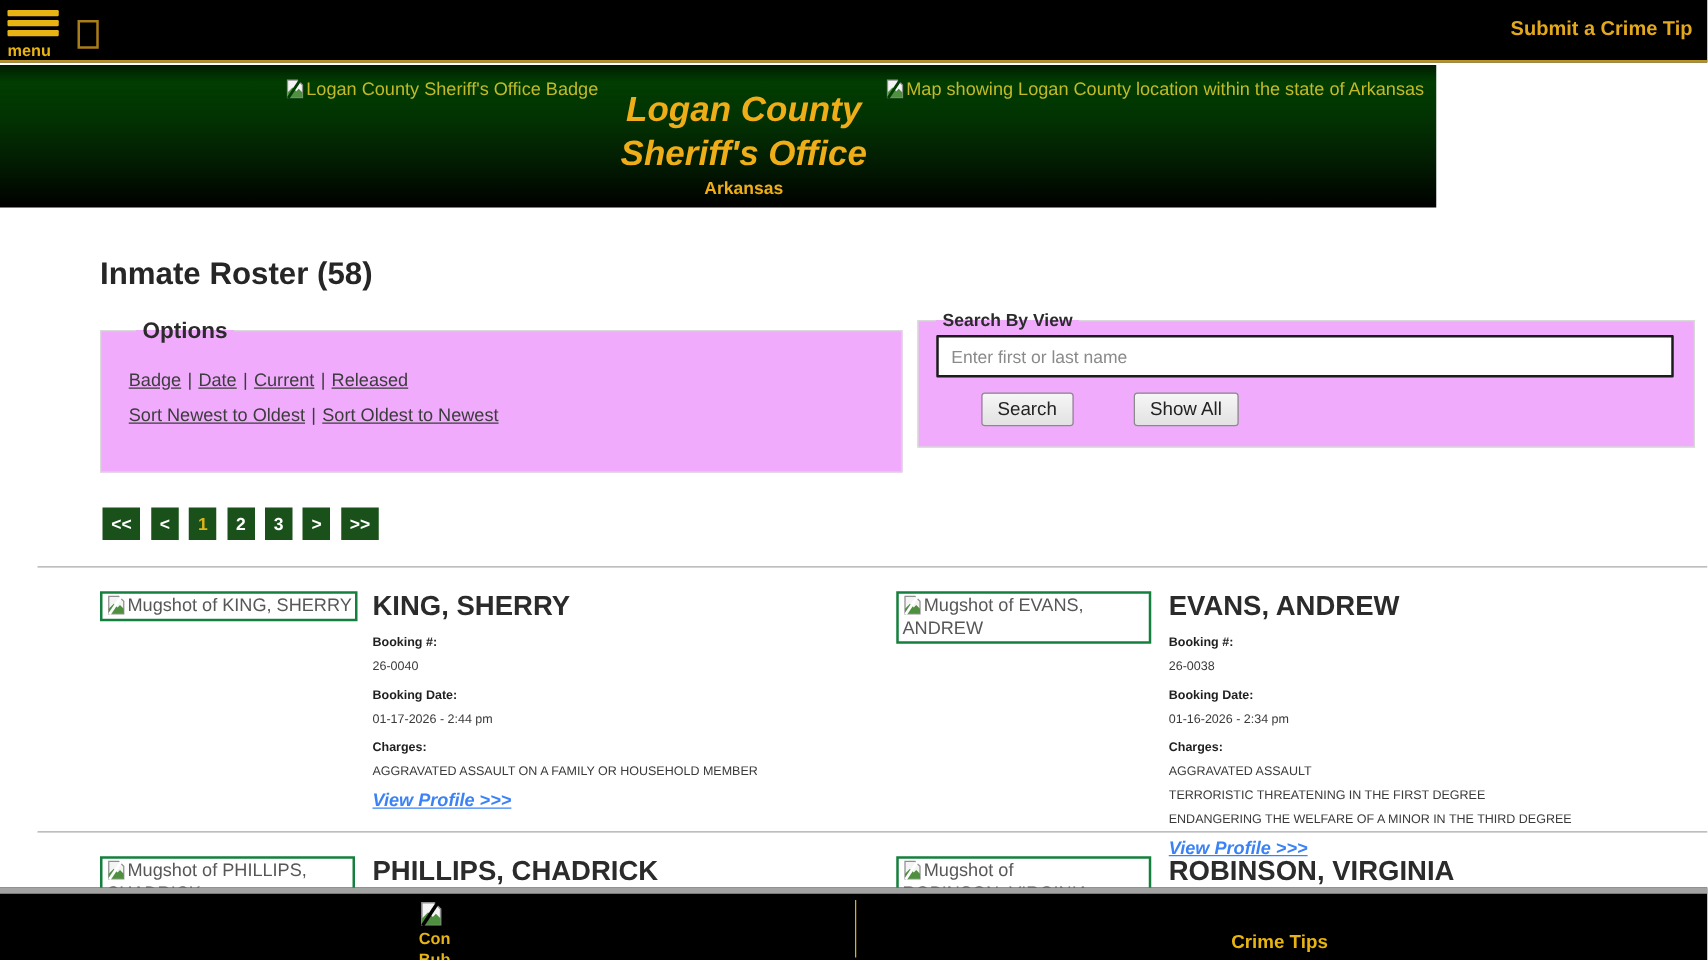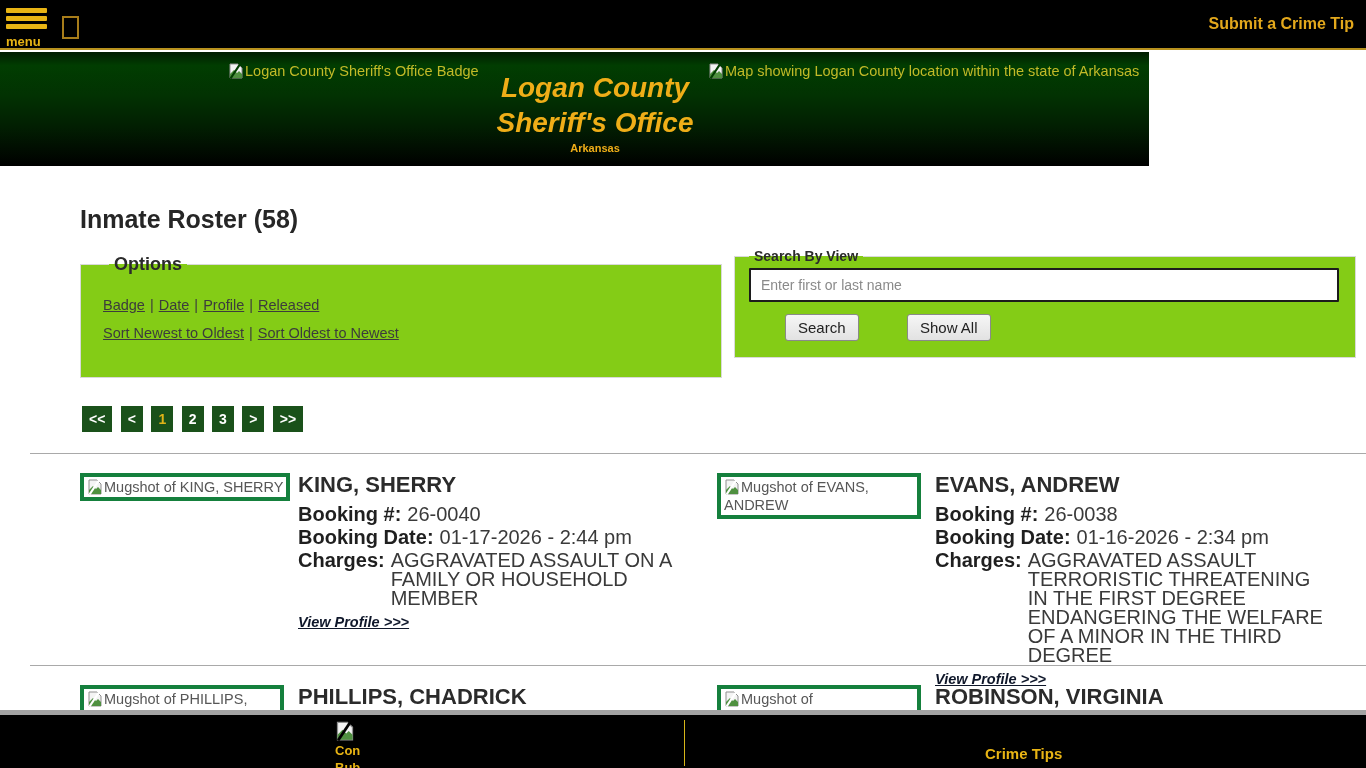--- a/index.html
+++ b/index.html
@@ -51,30 +51,30 @@
   .badge-alt { left: 228px; top: 11px; }
   .map-alt  { left: 708px; top: 11px; }
   .header-title-block {
     position: absolute; left: 595px; top: 18px; transform: translateX(-50%);
     text-align: center; width: 440px;
   }
   .header-title-line {
     color: #efae18; font-size: 28px; font-weight: bold; font-style: italic;
     line-height: 35px;
   }
-  .header-subtitle { color: #efae18; font-size: 11px; font-weight: bold; margin-top: 2px; }
+  .header-subtitle { color: #efae18; font-size: 14px; font-weight: bold; margin-top: 2px; }
 
   
   .page-title {
     position: absolute; left: 80px; top: 205px;
     font-size: 25px; font-weight: bold; color: #262626;
   }
 
   
-  fieldset { border: 1px solid #d9d9d9; position: absolute; background: #84cc16; }
+  fieldset { border: 1px solid #d9d9d9; position: absolute; background: #f0abfc; }
   legend { font-weight: bold; color: #2b2b2b; padding: 0 5px; }
   .options-box { left: 80px; top: 254px; width: 642px; height: 124px; padding: 10px 0 0 22px; }
   .options-box legend { font-size: 18px; margin-left: 6px; }
   .options-line { margin-top: 12px; font-size: 14.5px; color: #3c3c3c; }
   .options-line a { color: #3c3c3c; text-decoration: underline; }
   .sep { color: #3c3c3c; margin: 0 5px; }
 
   .search-box { left: 734px; top: 248px; width: 622px; height: 110px; padding: 4px 0 0 14px; }
   .search-box legend { font-size: 14px; margin-left: 0; }
   .search-input {
@@ -103,36 +103,36 @@
 
   
   .roster-row { position: absolute; left: 0; width: 1366px; }
   .row-1 { top: 453px; height: 212px; }
   .row-2 { top: 665px; height: 200px; }
   .row-divider { border-top: 1px solid #a9a9a9; margin-left: 30px; }
   .inmate-card { position: absolute; top: 20px; width: 640px; }
   .card-left { left: 80px; }
   .card-right { left: 717px; }
   .mug-box {
-    display: inline-block; border: 4px solid #15803d;
+    display: inline-block; border: 2px solid #15803d;
     color: #575757; font-size: 14.5px; line-height: 18px; padding: 1px 3px;
     vertical-align: top; cursor: pointer; background: #fff;
   }
   .mug-box svg { vertical-align: -3px; margin-right: 1px; }
   .mug-box.wrap { width: 204px; padding-right: 30px; }
   .info-col { position: absolute; left: 218px; top: -1px; width: 400px; }
   .inmate-name { font-size: 22px; font-weight: bold; color: #2b2b2b; margin-bottom: 7px; }
-  .drow { display: flex; font-size: 20px; color: #3a3a3a; margin-bottom: 4px; line-height: 19px; }
+  .drow { display: flex; font-size: 10px; color: #3a3a3a; margin-bottom: 4px; line-height: 19px; flex-direction: column; }
   .dlabel { font-weight: bold; color: #1f1f1f; margin-right: 6px; white-space: nowrap; }
   .dval { color: #3a3a3a; }
   .charge-line { line-height: 19px; }
   .view-profile {
     display: inline-block; margin-top: 2px;
     font-size: 14.5px; font-weight: bold; font-style: italic;
-    color: #0f172a; text-decoration: underline;
+    color: #3b82f6; text-decoration: underline;
   }
 
   
   .footer {
     position: absolute; left: 0; bottom: 0; width: 1366px; height: 58px;
     background: #000; border-top: 5px solid #a3a3a3; z-index: 30;
   }
   .footer-logo {
     position: absolute; left: 335px; top: 6px; width: 40px;
     color: #e8b414; font-size: 13px; font-weight: bold; line-height: 17px;
@@ -182,21 +182,21 @@
       <path d="M12.5 0.5 L2.5 15.5" stroke="#013d01" stroke-width="2.2"></path>
     </svg><span>Map showing Logan County location within the state of Arkansas</span>
   </span>
 </div>
 
 <h1 class="page-title">Inmate Roster (58)</h1>
 
 <fieldset class="options-box">
   <legend>Options</legend>
   <div class="options-line">
-    <a>Badge</a><span class="sep">|</span><a>Date</a><span class="sep">|</span><a>Profile</a><span class="sep">|</span><a>Released</a>
+    <a>Badge</a><span class="sep">|</span><a>Date</a><span class="sep">|</span><a>Current</a><span class="sep">|</span><a>Released</a>
   </div>
   <div class="options-line">
     <a>Sort Newest to Oldest</a><span class="sep">|</span><a>Sort Oldest to Newest</a>
   </div>
 </fieldset>
 
 <fieldset class="search-box">
   <legend>Search By View</legend>
   <input class="search-input" type="text" placeholder="Enter first or last name" style="">
   <div class="btn-row">

